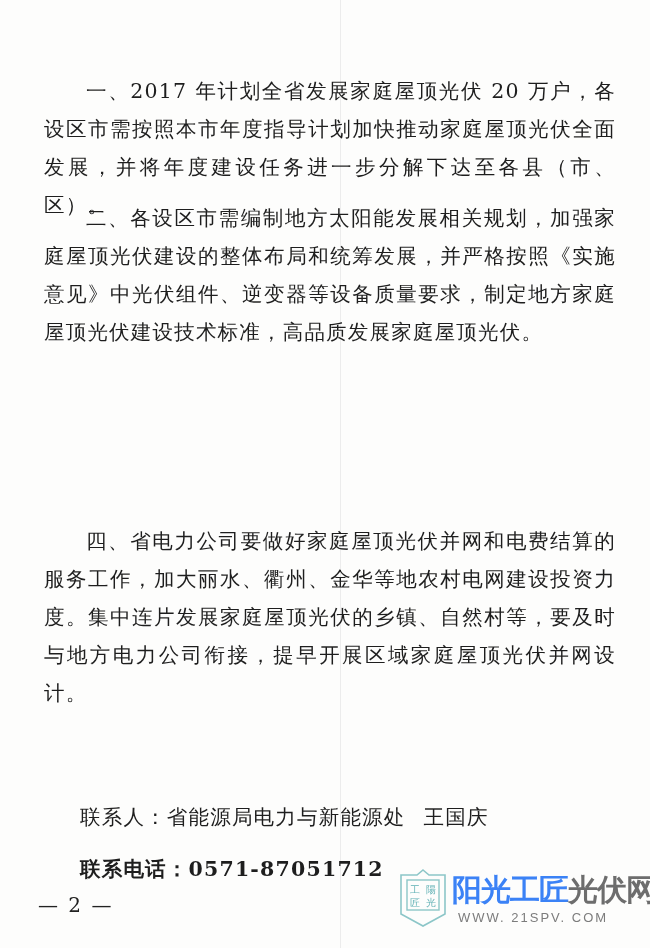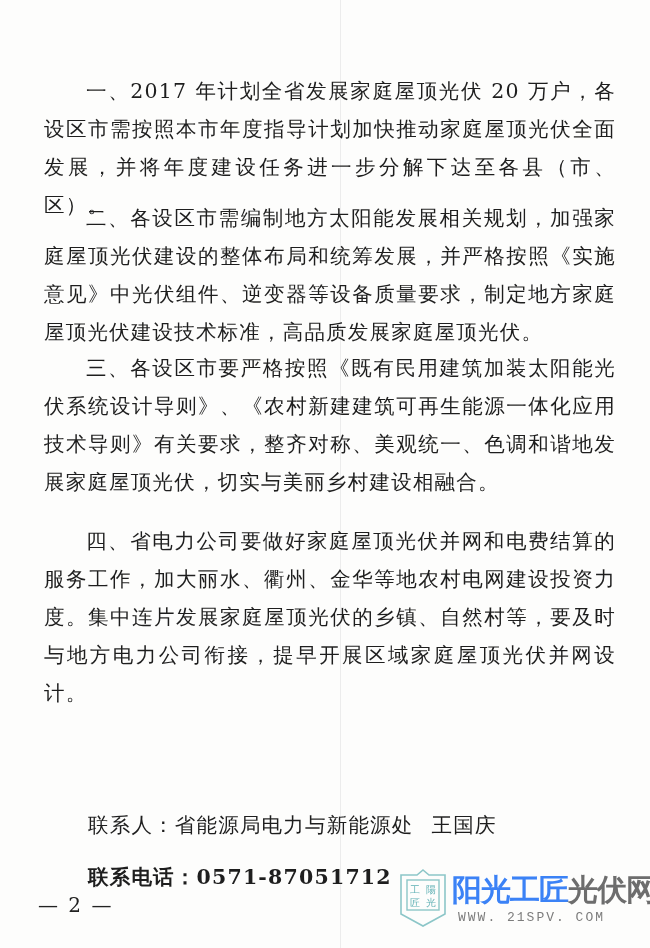--- a/index.html
+++ b/index.html
@@ -22,54 +22,53 @@
       text-indent: 42px;
       margin: 0;
     }
     .p1 { top: 72px; }
     .p2 { top: 199px; }
     .p3 { top: 349px; }
     .p4 { top: 499px; margin-top: 23px; }
     .p5 { top: 649px; }
     .contact {
       position: absolute; left: 80px; font-size: 20.5px; letter-spacing: 1.2px;
-      line-height: 38px; margin: 8px;
+      line-height: 38px; margin: 0;
     }
     .c1 { top: 798px; }
     .c2 { top: 850px; font-weight: bold; }
     .gap { display: inline-block; width: 18px; }
     .page-num {
       position: absolute; left: 38px; top: 893px; font-size: 20px; letter-spacing: 2px;
       color: #222;
     }
     .watermark {
       position: absolute; left: 398px; top: 868px; width: 245px; height: 70px;
     }
     .badge { position: absolute; left: 0; top: 0; width: 50px; height: 60px; }
     .wm-title {
       position: absolute; left: 54px; top: 2px; font-family: "DejaVu Sans", sans-serif;
       font-size: 30px; font-weight: bold; letter-spacing: -1px; line-height: 40px;
       white-space: nowrap;
     }
     .wm-a { color: #3b82f6; }
     .wm-b { color: #6d6d6d; }
     .wm-url {
-      position: absolute; left: 60px; top: 42px; font-family: Liberation Mono, monospace;
+      position: absolute; left: 60px; top: 42px; font-family: Liberation Sans, sans-serif;
       font-size: 13px; color: #7c7c7c; letter-spacing: 2px; white-space: nowrap; text-align: right;
     }
   </style>
 </head>
 <body>
 
 <div class="page">
   <div class="fold"></div>
 
   <p class="para p1">一、2017 年计划全省发展家庭屋顶光伏 20 万户，各设区市需按照本市年度指导计划加快推动家庭屋顶光伏全面发展，并将年度建设任务进一步分解下达至各县（市、区）。</p>
   <p class="para p2">二、各设区市需编制地方太阳能发展相关规划，加强家庭屋顶光伏建设的整体布局和统筹发展，并严格按照《实施意见》中光伏组件、逆变器等设备质量要求，制定地方家庭屋顶光伏建设技术标准，高品质发展家庭屋顶光伏。</p>
-  <p class="para p3">三、各设区市要严格按照《既有民用建筑加装太阳能光伏系统设计导则》、《农村新建建筑可再生能源一体化应用技术导则》有关要求，整齐对称、美观统一、色调和谐地发展家庭屋顶光伏，切实与美丽乡村建设相融合。</p>
   <p class="para p4">四、省电力公司要做好家庭屋顶光伏并网和电费结算的服务工作，加大丽水、衢州、金华等地农村电网建设投资力度。集中连片发展家庭屋顶光伏的乡镇、自然村等，要及时与地方电力公司衔接，提早开展区域家庭屋顶光伏并网设计。</p>
 
   <p class="contact c1">
     <span>联系人：</span><span>省能源局电力与新能源处</span><span class="gap"></span><span>王国庆</span>
   </p>
   <p class="contact c2">
     <span>联系电话：</span><span>0571-87051712</span>
   </p>
 
   <div class="page-num">— 2 —</div>

